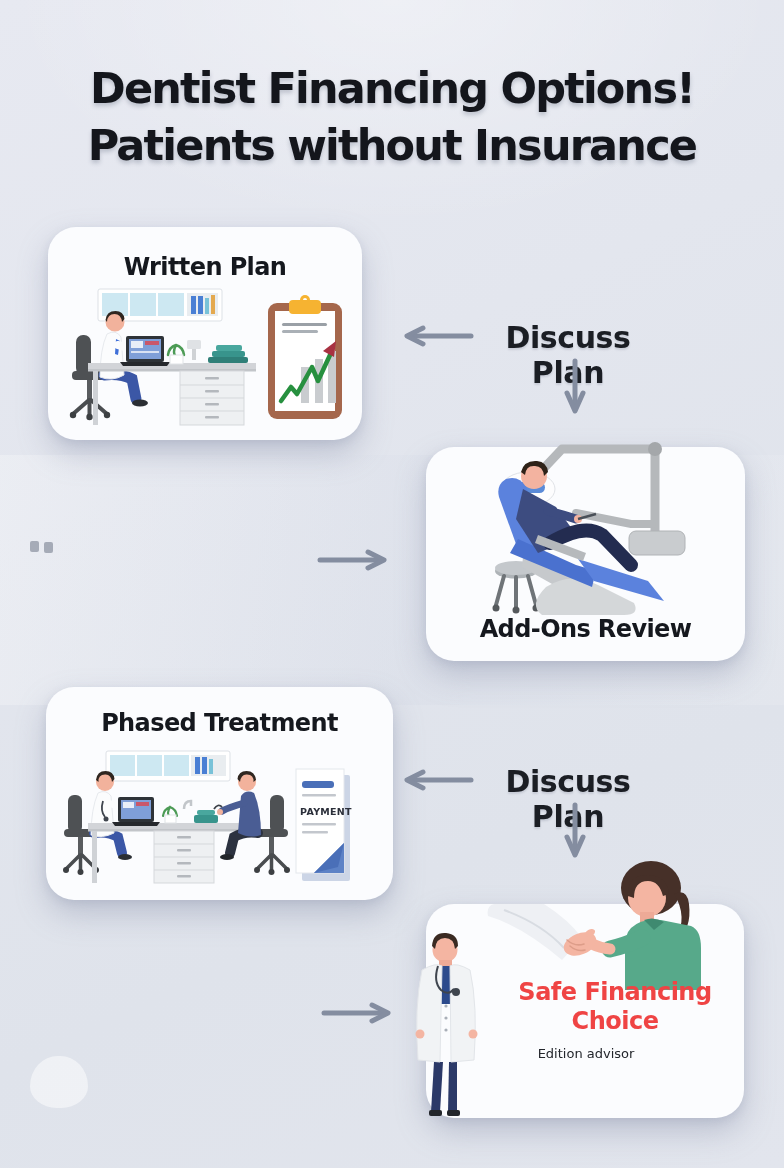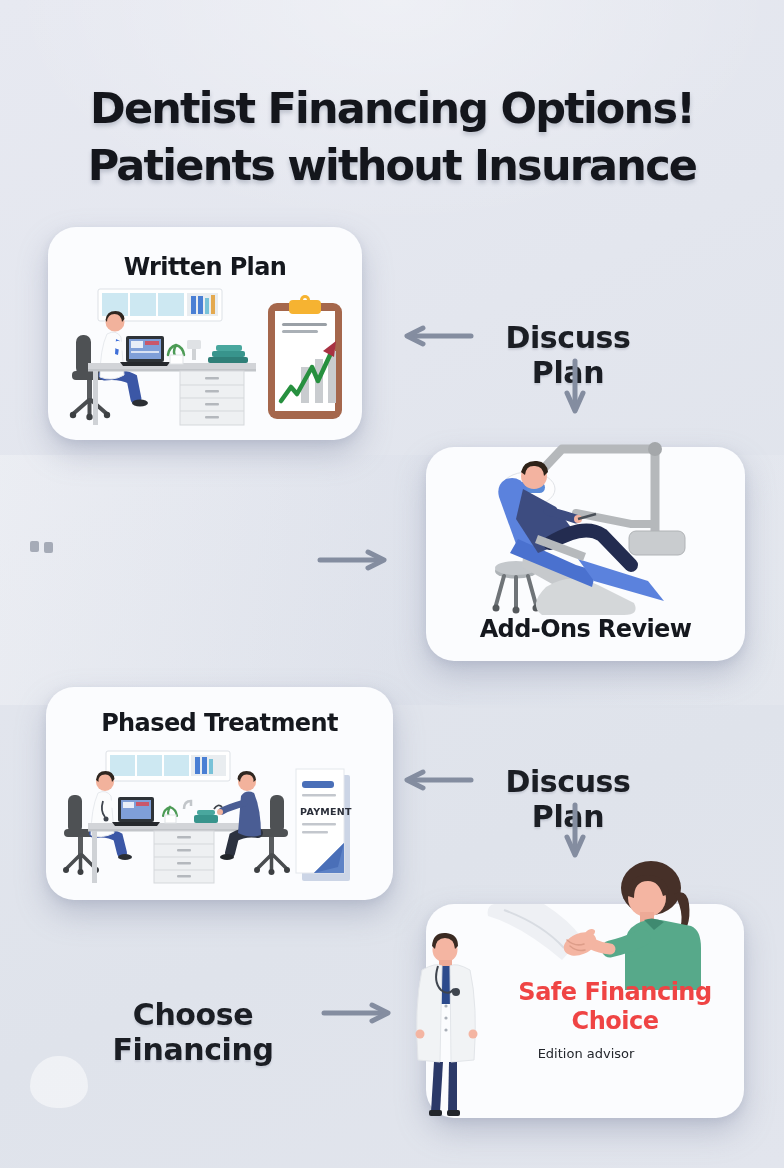--- a/index.html
+++ b/index.html
@@ -14,21 +14,21 @@
     background:linear-gradient(100deg,rgba(255,255,255,.28) 0%,rgba(205,211,226,.18) 55%,rgba(255,255,255,.12) 100%); }
   .bg-sheen2 { position:absolute; left:0; top:0; width:784px; height:230px;
     background:radial-gradient(ellipse at 50% 0%,rgba(255,255,255,.35),rgba(255,255,255,0) 70%); }
   .tooth-shape { position:absolute; left:30px; top:1056px; width:58px; height:52px;
     background:rgba(255,255,255,.5); border-radius:48% 48% 46% 46% / 58% 58% 42% 42%; }
   .smudge { position:absolute; left:30px; top:541px; width:9px; height:11px; background:#646c7e;
     opacity:.5; border-radius:2px; box-shadow:14px 1px 0 #646c7e; }
 
   .page-title { position:absolute; left:0; top:60px; width:784px; text-align:center;
     font-weight:700; font-size:43px; letter-spacing:-1.8px; line-height:1.32; color:#14161c;
-    text-shadow:0 3px 4px rgba(60,70,95,.25);margin-top:20px; }
+    text-shadow:0 3px 4px rgba(60,70,95,.25); }
 
   .card { position:absolute; background:#fbfcfe; border-radius:28px;
     box-shadow:0 14px 30px rgba(128,138,164,.38), 0 3px 8px rgba(128,138,164,.18); }
   .card1 { left:48px;  top:227px; width:314px; height:213px;padding-left:39px; }
   .card2 { left:426px; top:447px; width:319px; height:214px; }
   .card3 { left:46px;  top:687px; width:347px; height:213px;padding-left:24px; }
   .card4 { left:426px; top:904px; width:318px; height:214px; }
 
   .card-title { position:absolute; left:0; width:100%; text-align:center;
     font-weight:700; font-size:24px; letter-spacing:-0.6px; color:#15181e; }
@@ -366,20 +366,19 @@
         <path d="M34,112 q-5,16 3,24 q7,6 13,-1" stroke="#3f454e" stroke-width="2" fill="none"></path>
         <circle cx="52" cy="138" r="4" fill="#3f454e"></circle>
         <circle cx="16" cy="180" r="4.5" fill="#f4b5a2"></circle>
         <circle cx="69" cy="180" r="4.5" fill="#f4b5a2"></circle>
       </g>
     </svg>
     <div class="card4-title">Safe Financing Choice</div>
     <div class="card4-subtitle">Edition advisor</div>
   </div>
 
-  <div class="flow-label lbl-choose">Choose Financing</div>
   <div class="arrow arr-right2">
     <svg width="80" height="22">
         <line x1="6" y1="11" x2="68" y2="11"></line>
         <polyline points="54,3 70,11 54,19"></polyline>
       </svg>
   </div>
 </div>
 
 </body></html>

